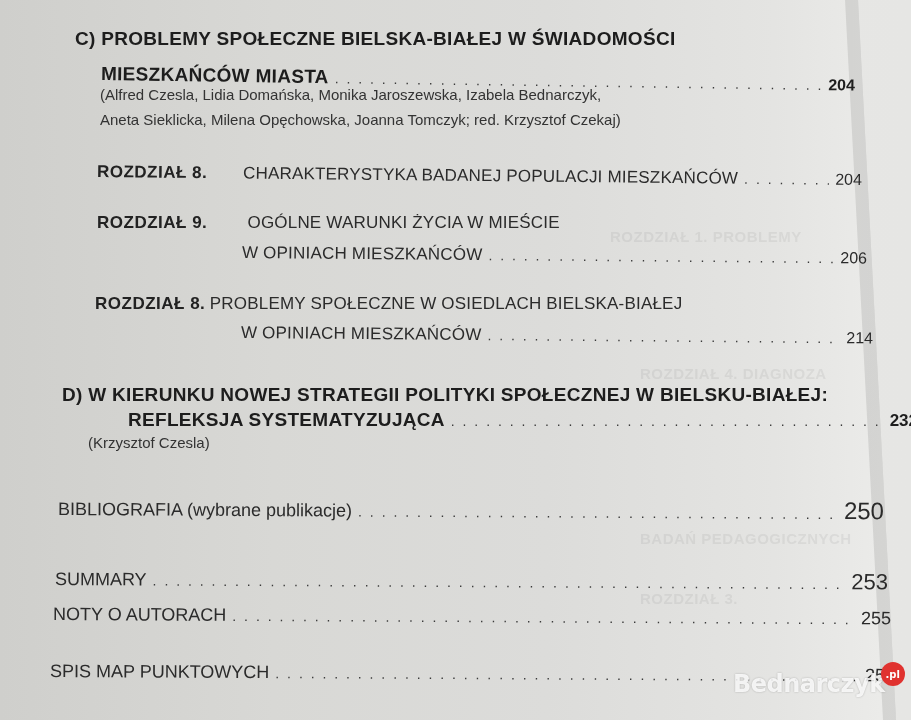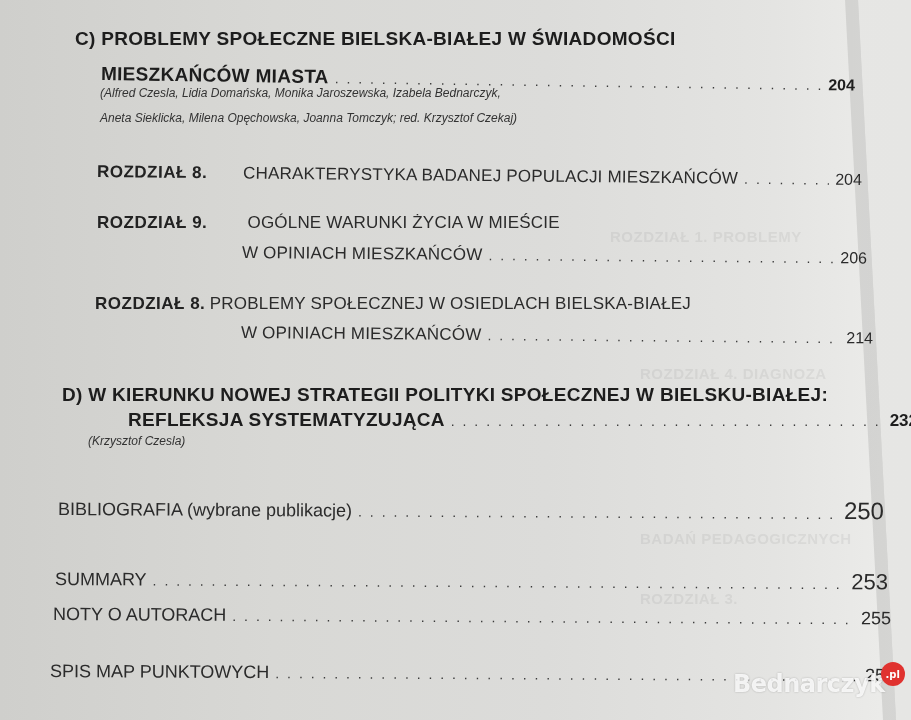--- a/index.html
+++ b/index.html
@@ -34,21 +34,21 @@
 
   .line { position: absolute; display: flex; align-items: baseline; white-space: nowrap; }
   .dots {
     flex: 1; overflow: hidden; margin: 0 6px; letter-spacing: 5px; color: #3a3a3a;
     font-size: 14px;
   }
   .dots::after { content: ". . . . . . . . . . . . . . . . . . . . . . . . . . . . . . . . . . . . . . . . . . . . . . . . . . . . . . . . . . . . . . . . . . . . . . . . . . . . . . . . . . . . . . . . . . . . ."; letter-spacing: 2px; }
   .pagenum { font-size: 16px; }
 
   .sec-title { font-weight: bold; font-size: 19px; letter-spacing: 0.3px; color: #1d1d1d; }
-  .authors { font-style: italic; font-size: 12px; color: #333; }
+  .authors { font-size: 15px; color: #333; }
   .ch-label { font-weight: bold; font-size: 17px; color: #222; letter-spacing: 0.5px; }
   .ch-title { font-size: 17px; color: #2b2b2b; letter-spacing: 0.2px; }
   .back-title { font-size: 18px; color: #2b2b2b; }
 
   .watermark {
     position: absolute; left: 733px; top: 670px; display: flex; align-items: center;
   }
   .wm-text {
     font-family: "DejaVu Sans", sans-serif; font-weight: bold; font-size: 24px;
     color: rgba(255,255,255,0.85); letter-spacing: -0.5px;
@@ -94,21 +94,21 @@
   <span class="ch-title">OGÓLNE WARUNKI ŻYCIA W MIEŚCIE</span>
 </div>
 <div class="line" style="left:242px; top:243px; width:625px; transform: rotate(0.5deg); transform-origin: left center;">
   <span class="ch-title">W OPINIACH MIESZKAŃCÓW</span>
   <span class="dots"></span>
   <span class="pagenum">206</span>
 </div>
 
 <div class="entry" style="left:95px; top:294px;">
   <span class="ch-label">ROZDZIAŁ 8.</span>
-  <span class="ch-title">PROBLEMY SPOŁECZNEJ W OSIEDLACH BIELSKA-BIAŁEJ</span>
+  <span class="ch-title">PROBLEMY SPOŁECZNE W OSIEDLACH BIELSKA-BIAŁEJ</span>
 </div>
 <div class="line" style="left:241px; top:323px; width:632px; transform: rotate(0.5deg); transform-origin: left center;">
   <span class="ch-title">W OPINIACH MIESZKAŃCÓW</span>
   <span class="dots"></span>
   <span class="pagenum">214</span>
 </div>
 
 <div class="entry sec-title" style="left:62px; top:376px;margin-top:8px;">D) W KIERUNKU NOWEJ STRATEGII POLITYKI SPOŁECZNEJ W BIELSKU-BIAŁEJ:</div>
 <div class="line" style="left:88px; top:409px; width:790px;margin-left:40px;">
   <span class="sec-title">REFLEKSJA SYSTEMATYZUJĄCA</span>

